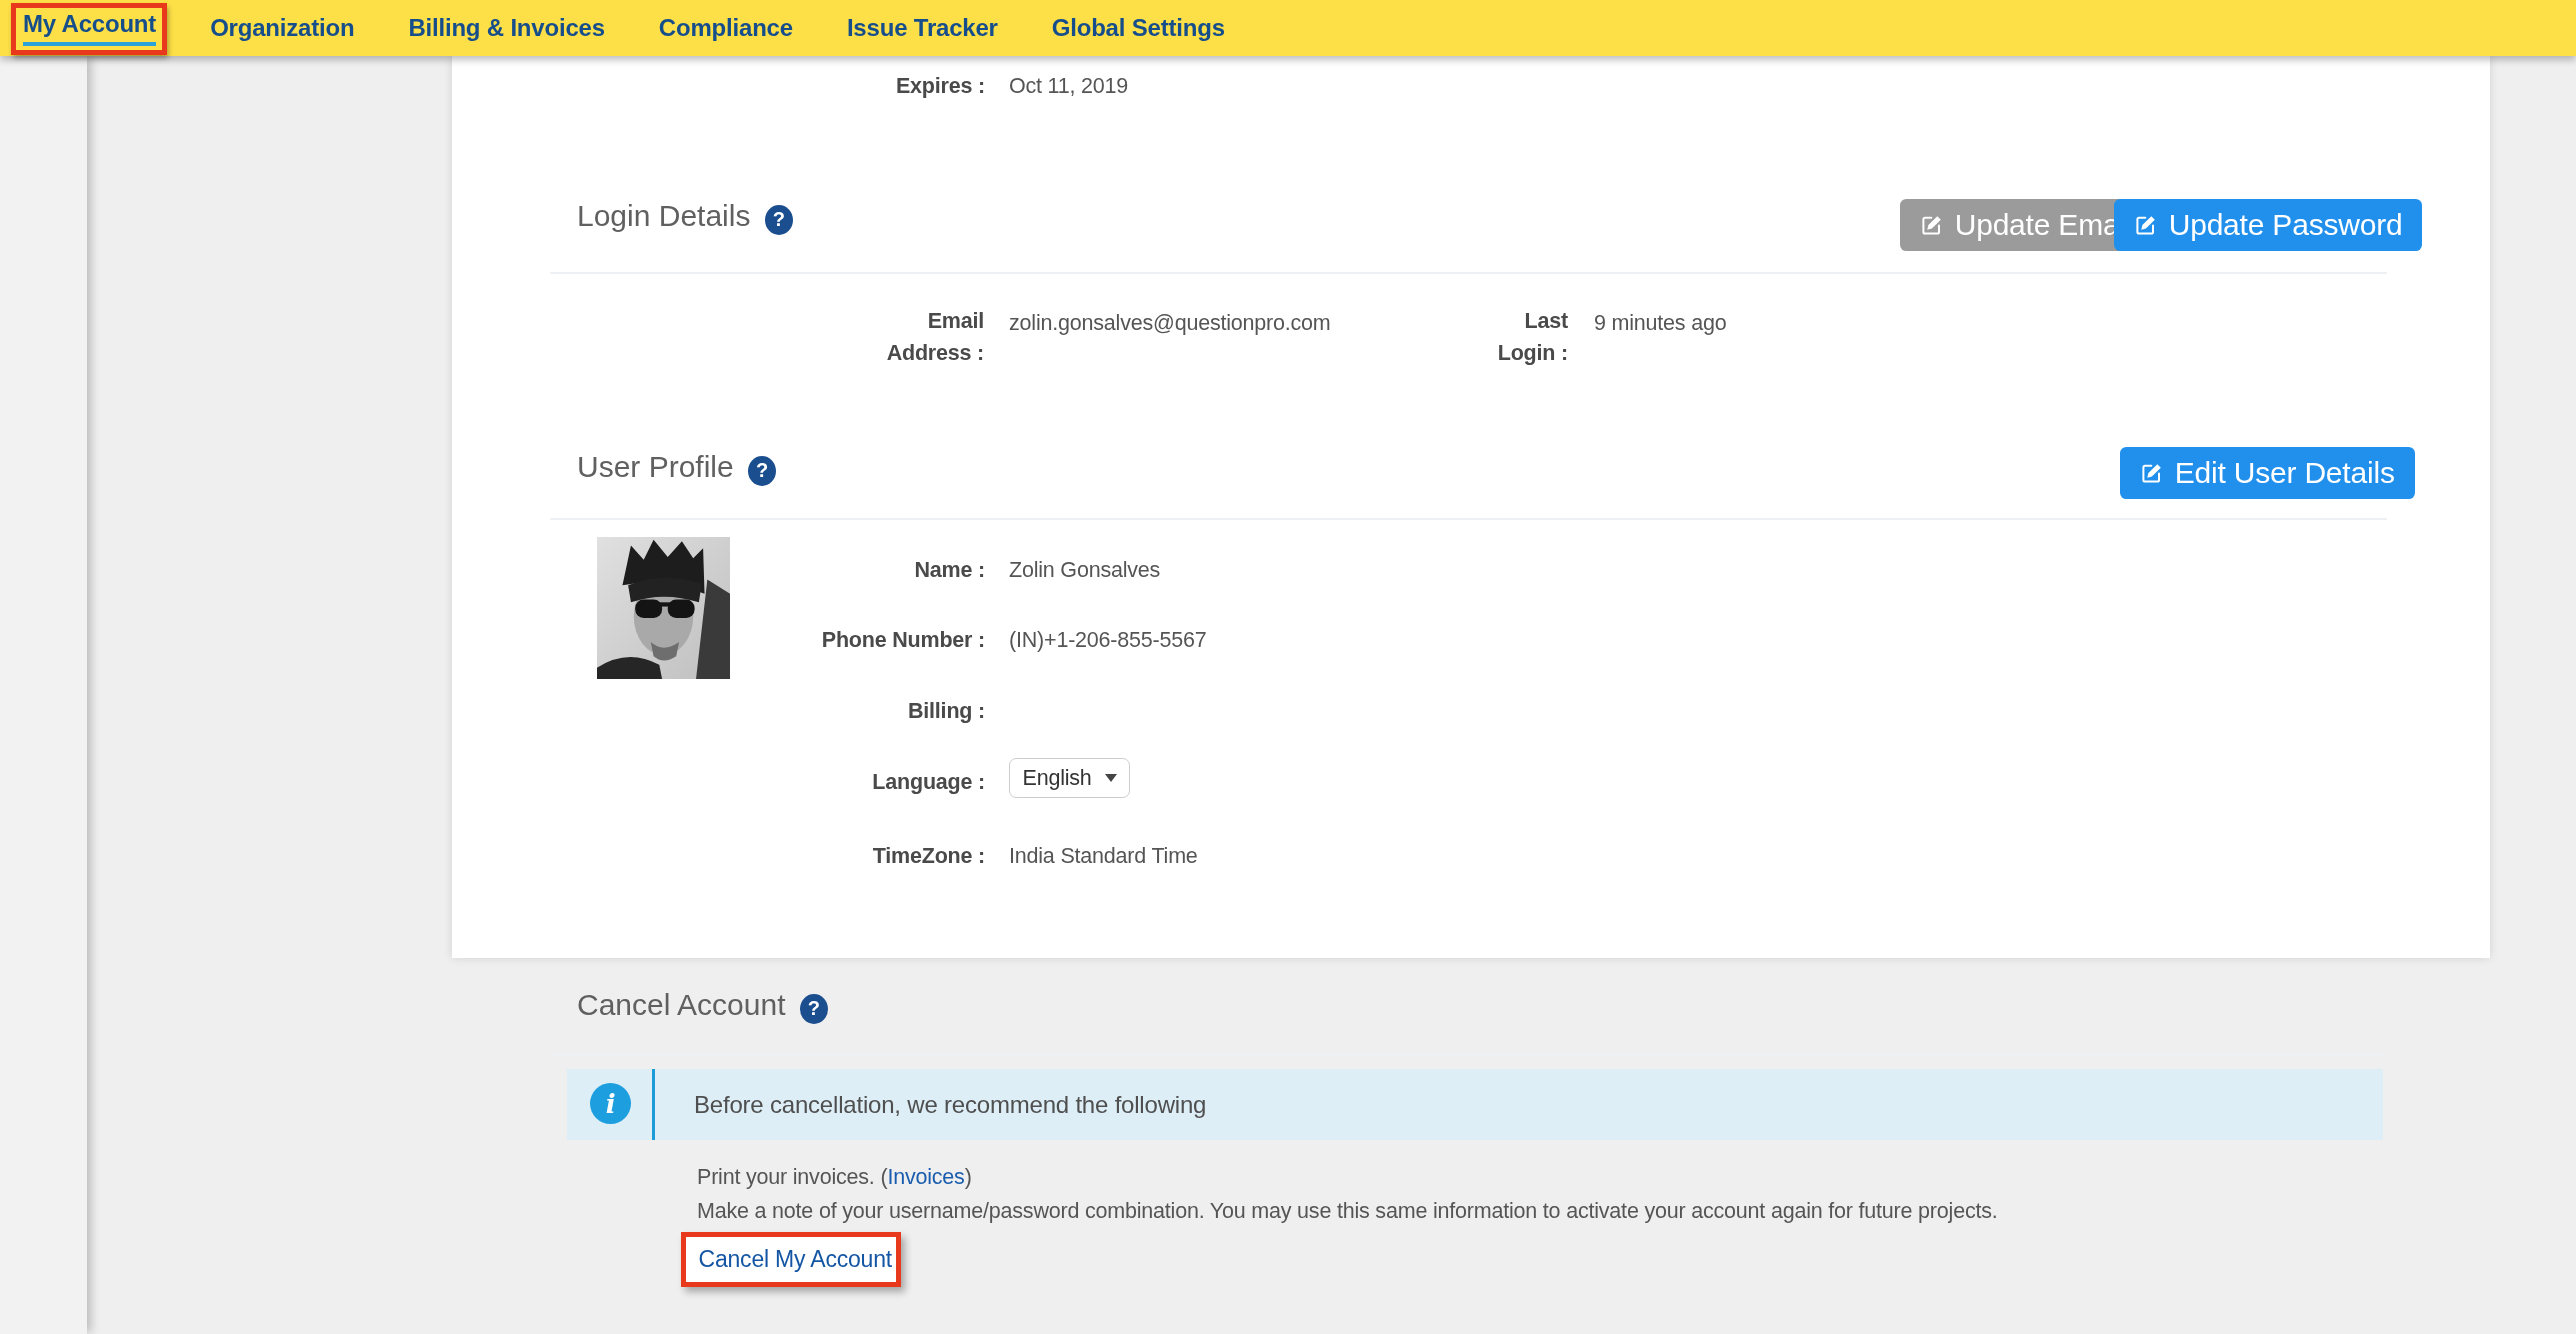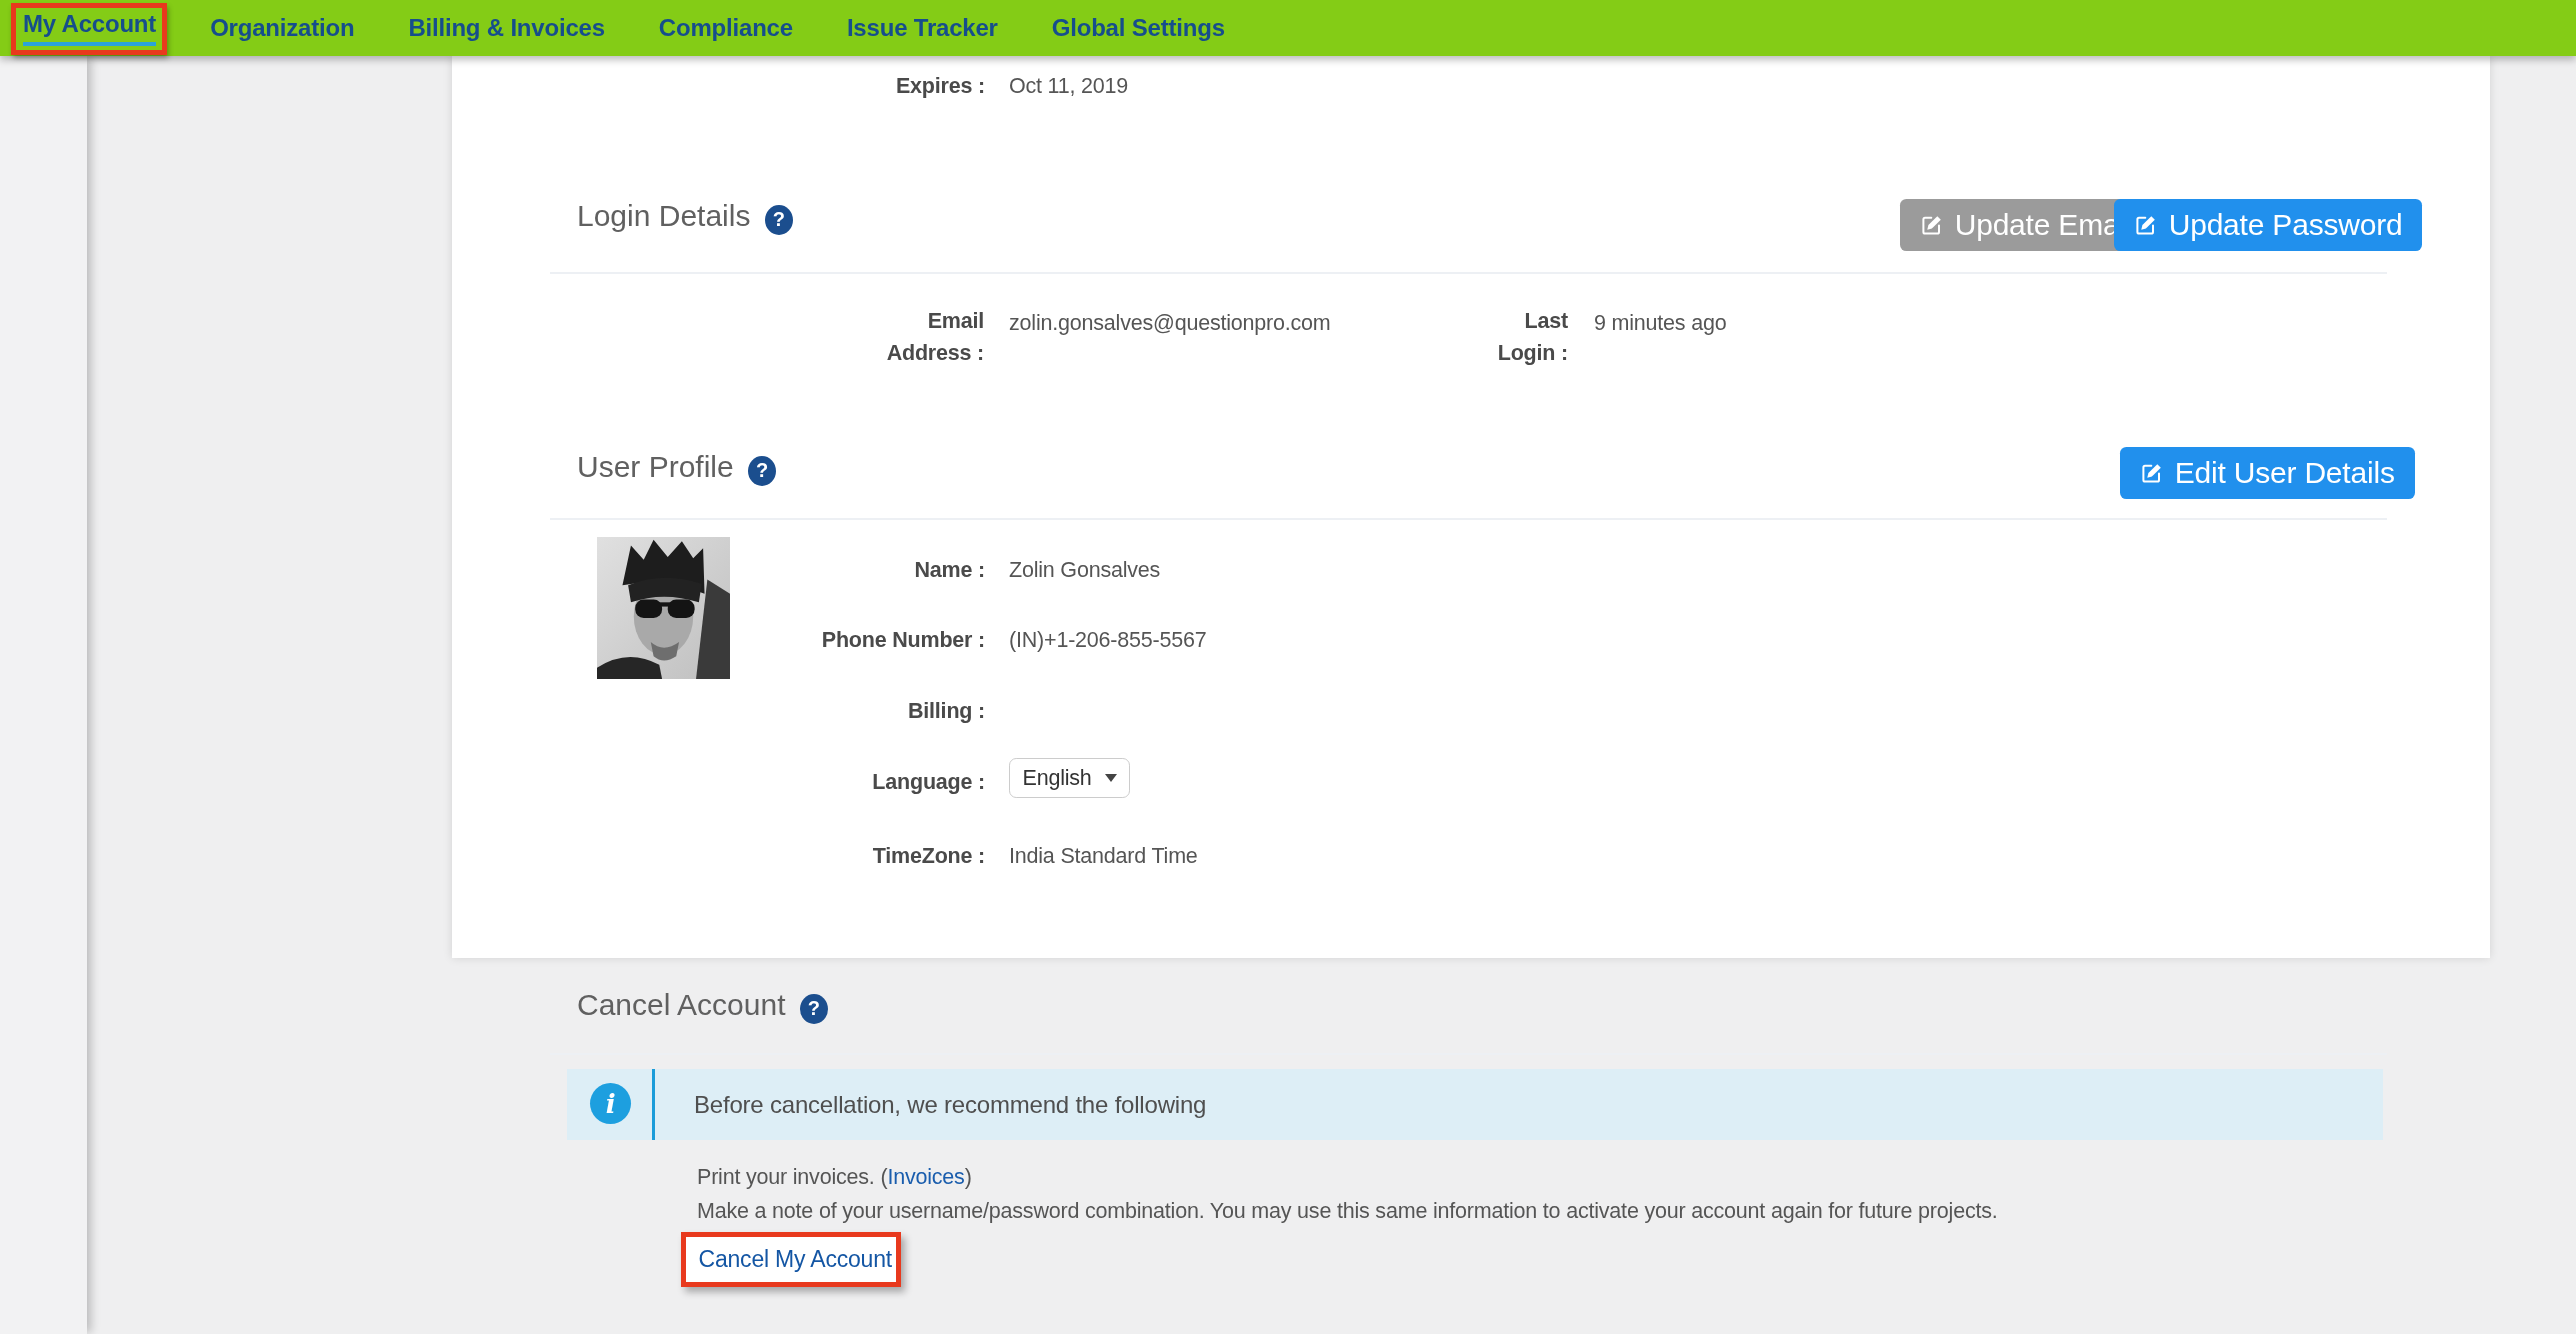--- a/index.html
+++ b/index.html
@@ -13,21 +13,21 @@
   *{box-sizing:border-box;margin:0;padding:0;}
   html,body{width:2576px;height:1335px;}
   body{
     font-family:"Liberation Sans","DejaVu Sans",sans-serif;
     background:var(--page_bg); overflow:hidden; letter-spacing:-0.2px;
   }
   #canvas{position:relative;width:2576px;height:1335px;}
 
   
   .topnav{
-    position:absolute;left:0;top:0;width:2576px;height:56px;background:#84cc16;
+    position:absolute;left:0;top:0;width:2576px;height:56px;background:#fde047;
     box-shadow:0 3.6px 7.2px rgba(0,0,0,.25); z-index:20;
     display:flex;align-items:center;
   }
   .topnav nav{display:flex;align-items:center;gap:54px;padding-left:23px;height:100%;}
   .nav-item{position:relative;display:flex;align-items:center;height:100%;cursor:pointer;}
   .nav-label{
     font-size:24px;font-weight:600;color:var(--nav_text);white-space:nowrap;
   }
   .nav-item.active .nav-label{border-bottom:4.5px solid var(--active_underline);padding-bottom:3.6px;}
   .nav-annotation{

